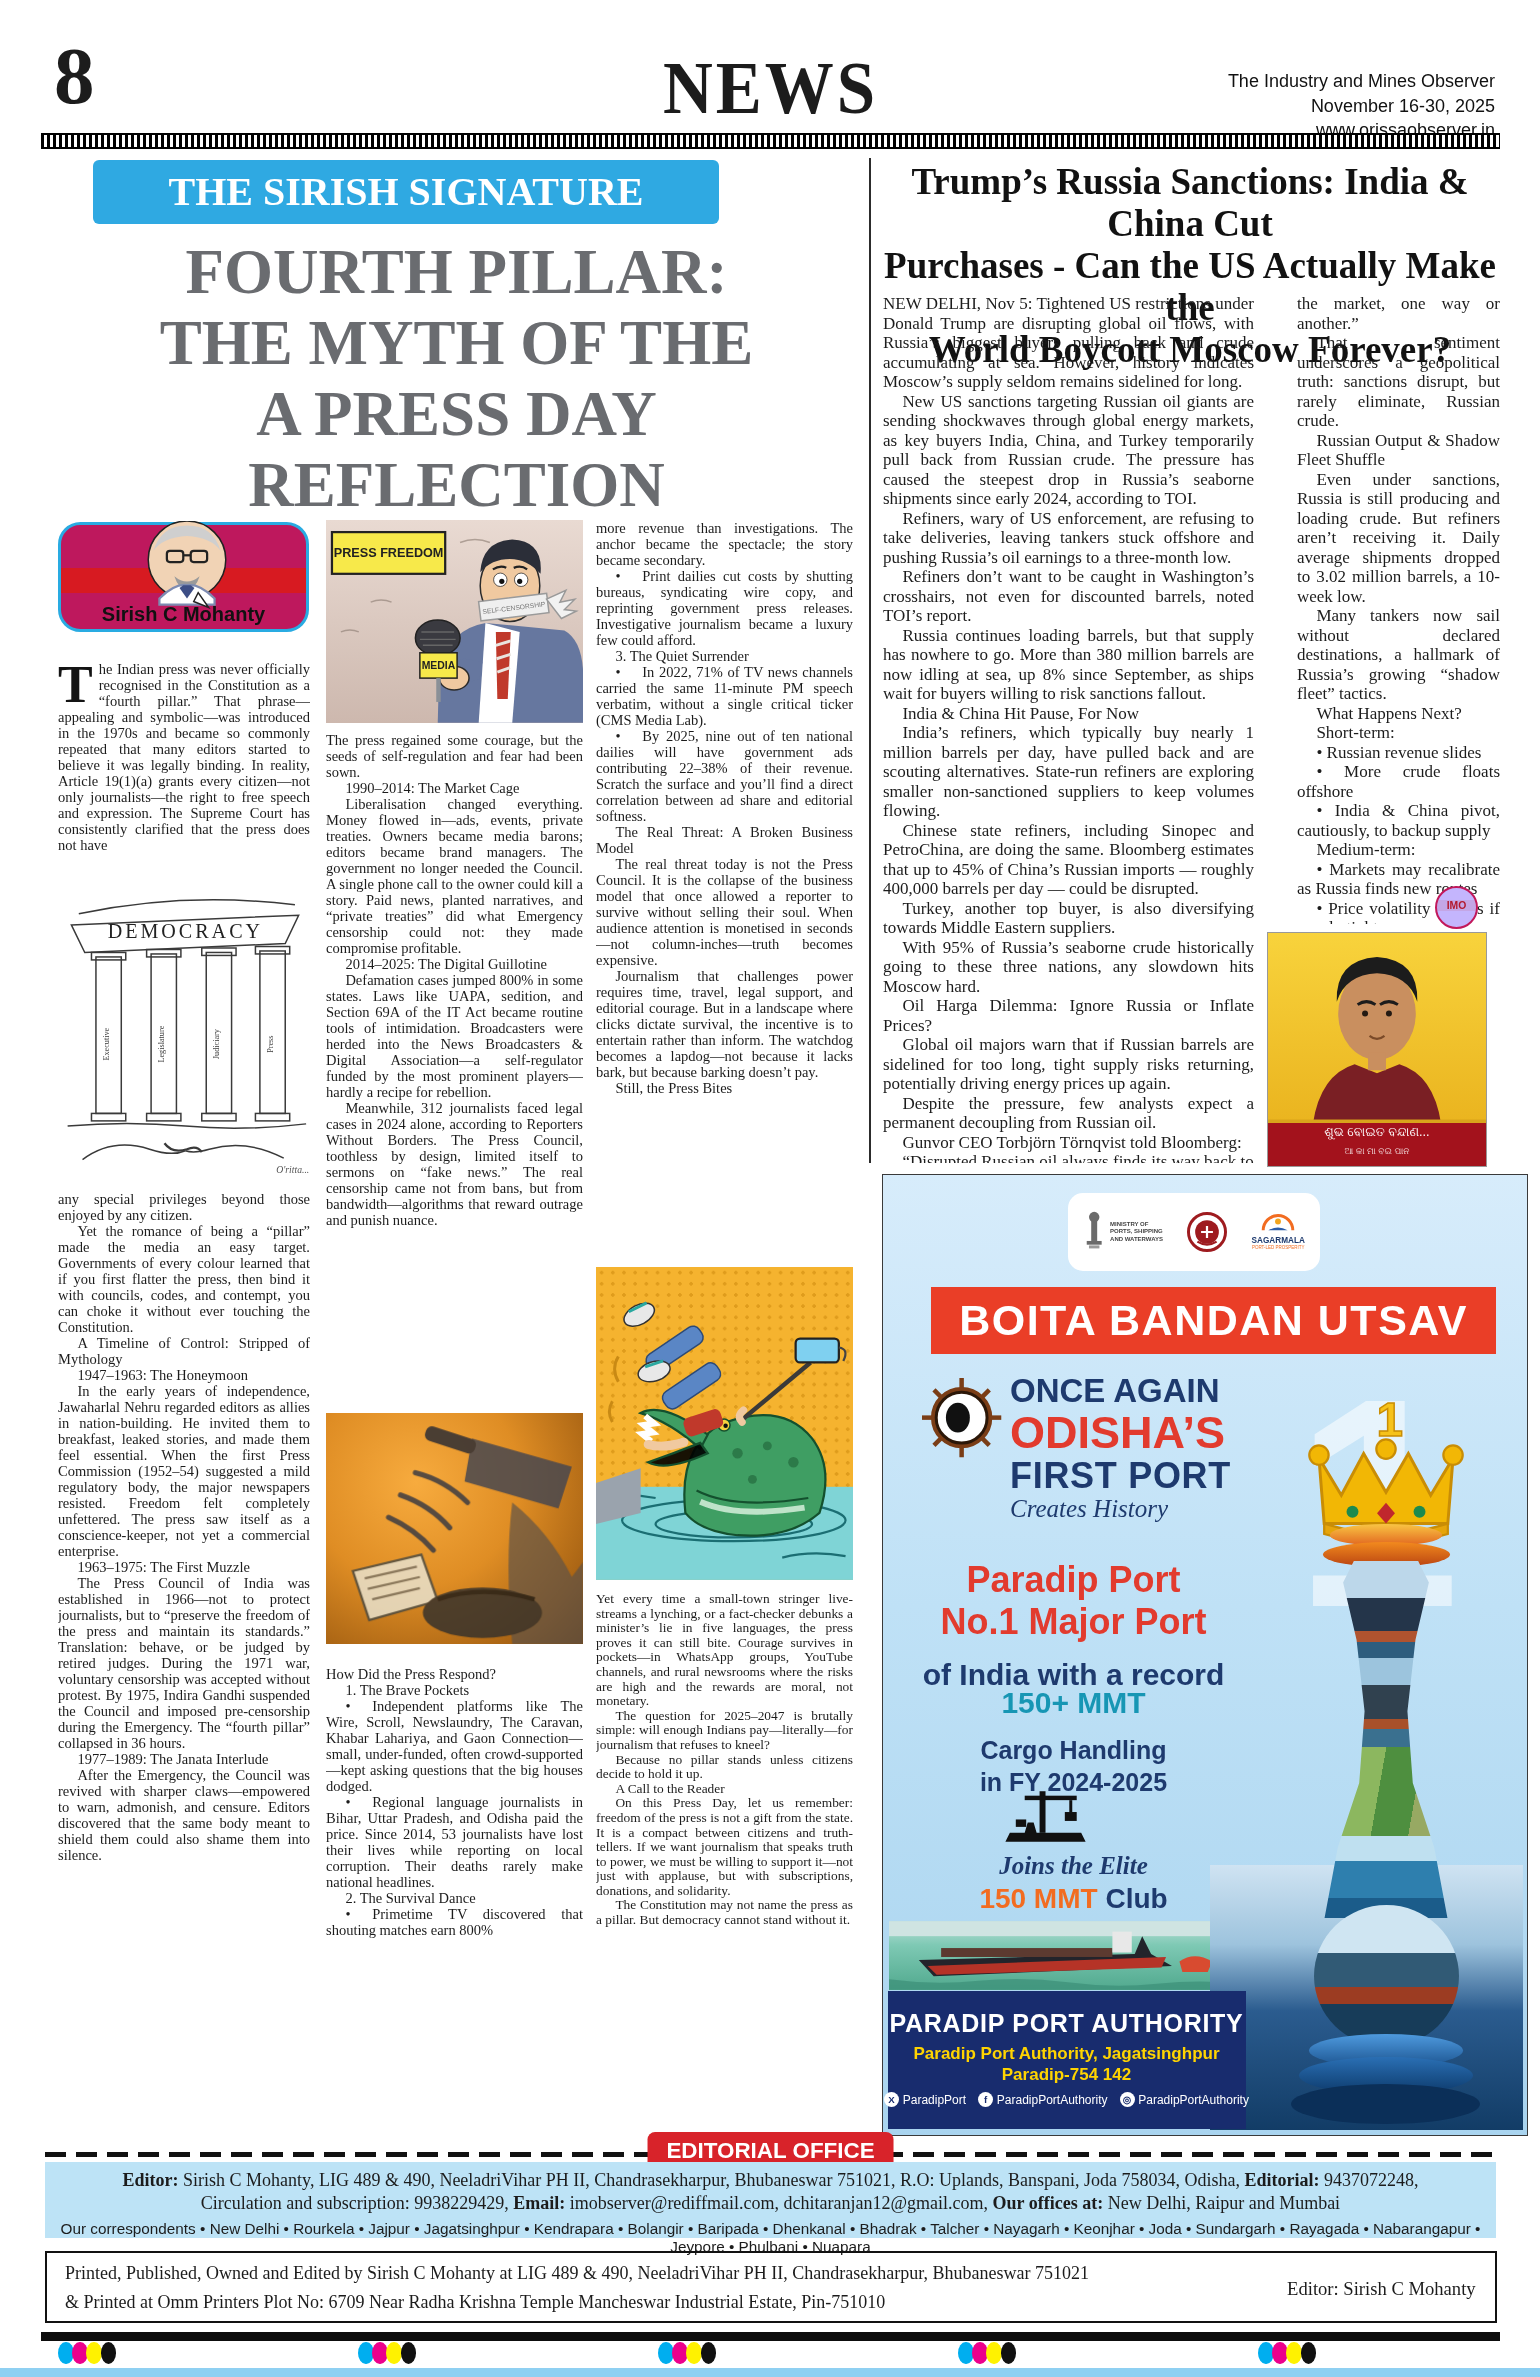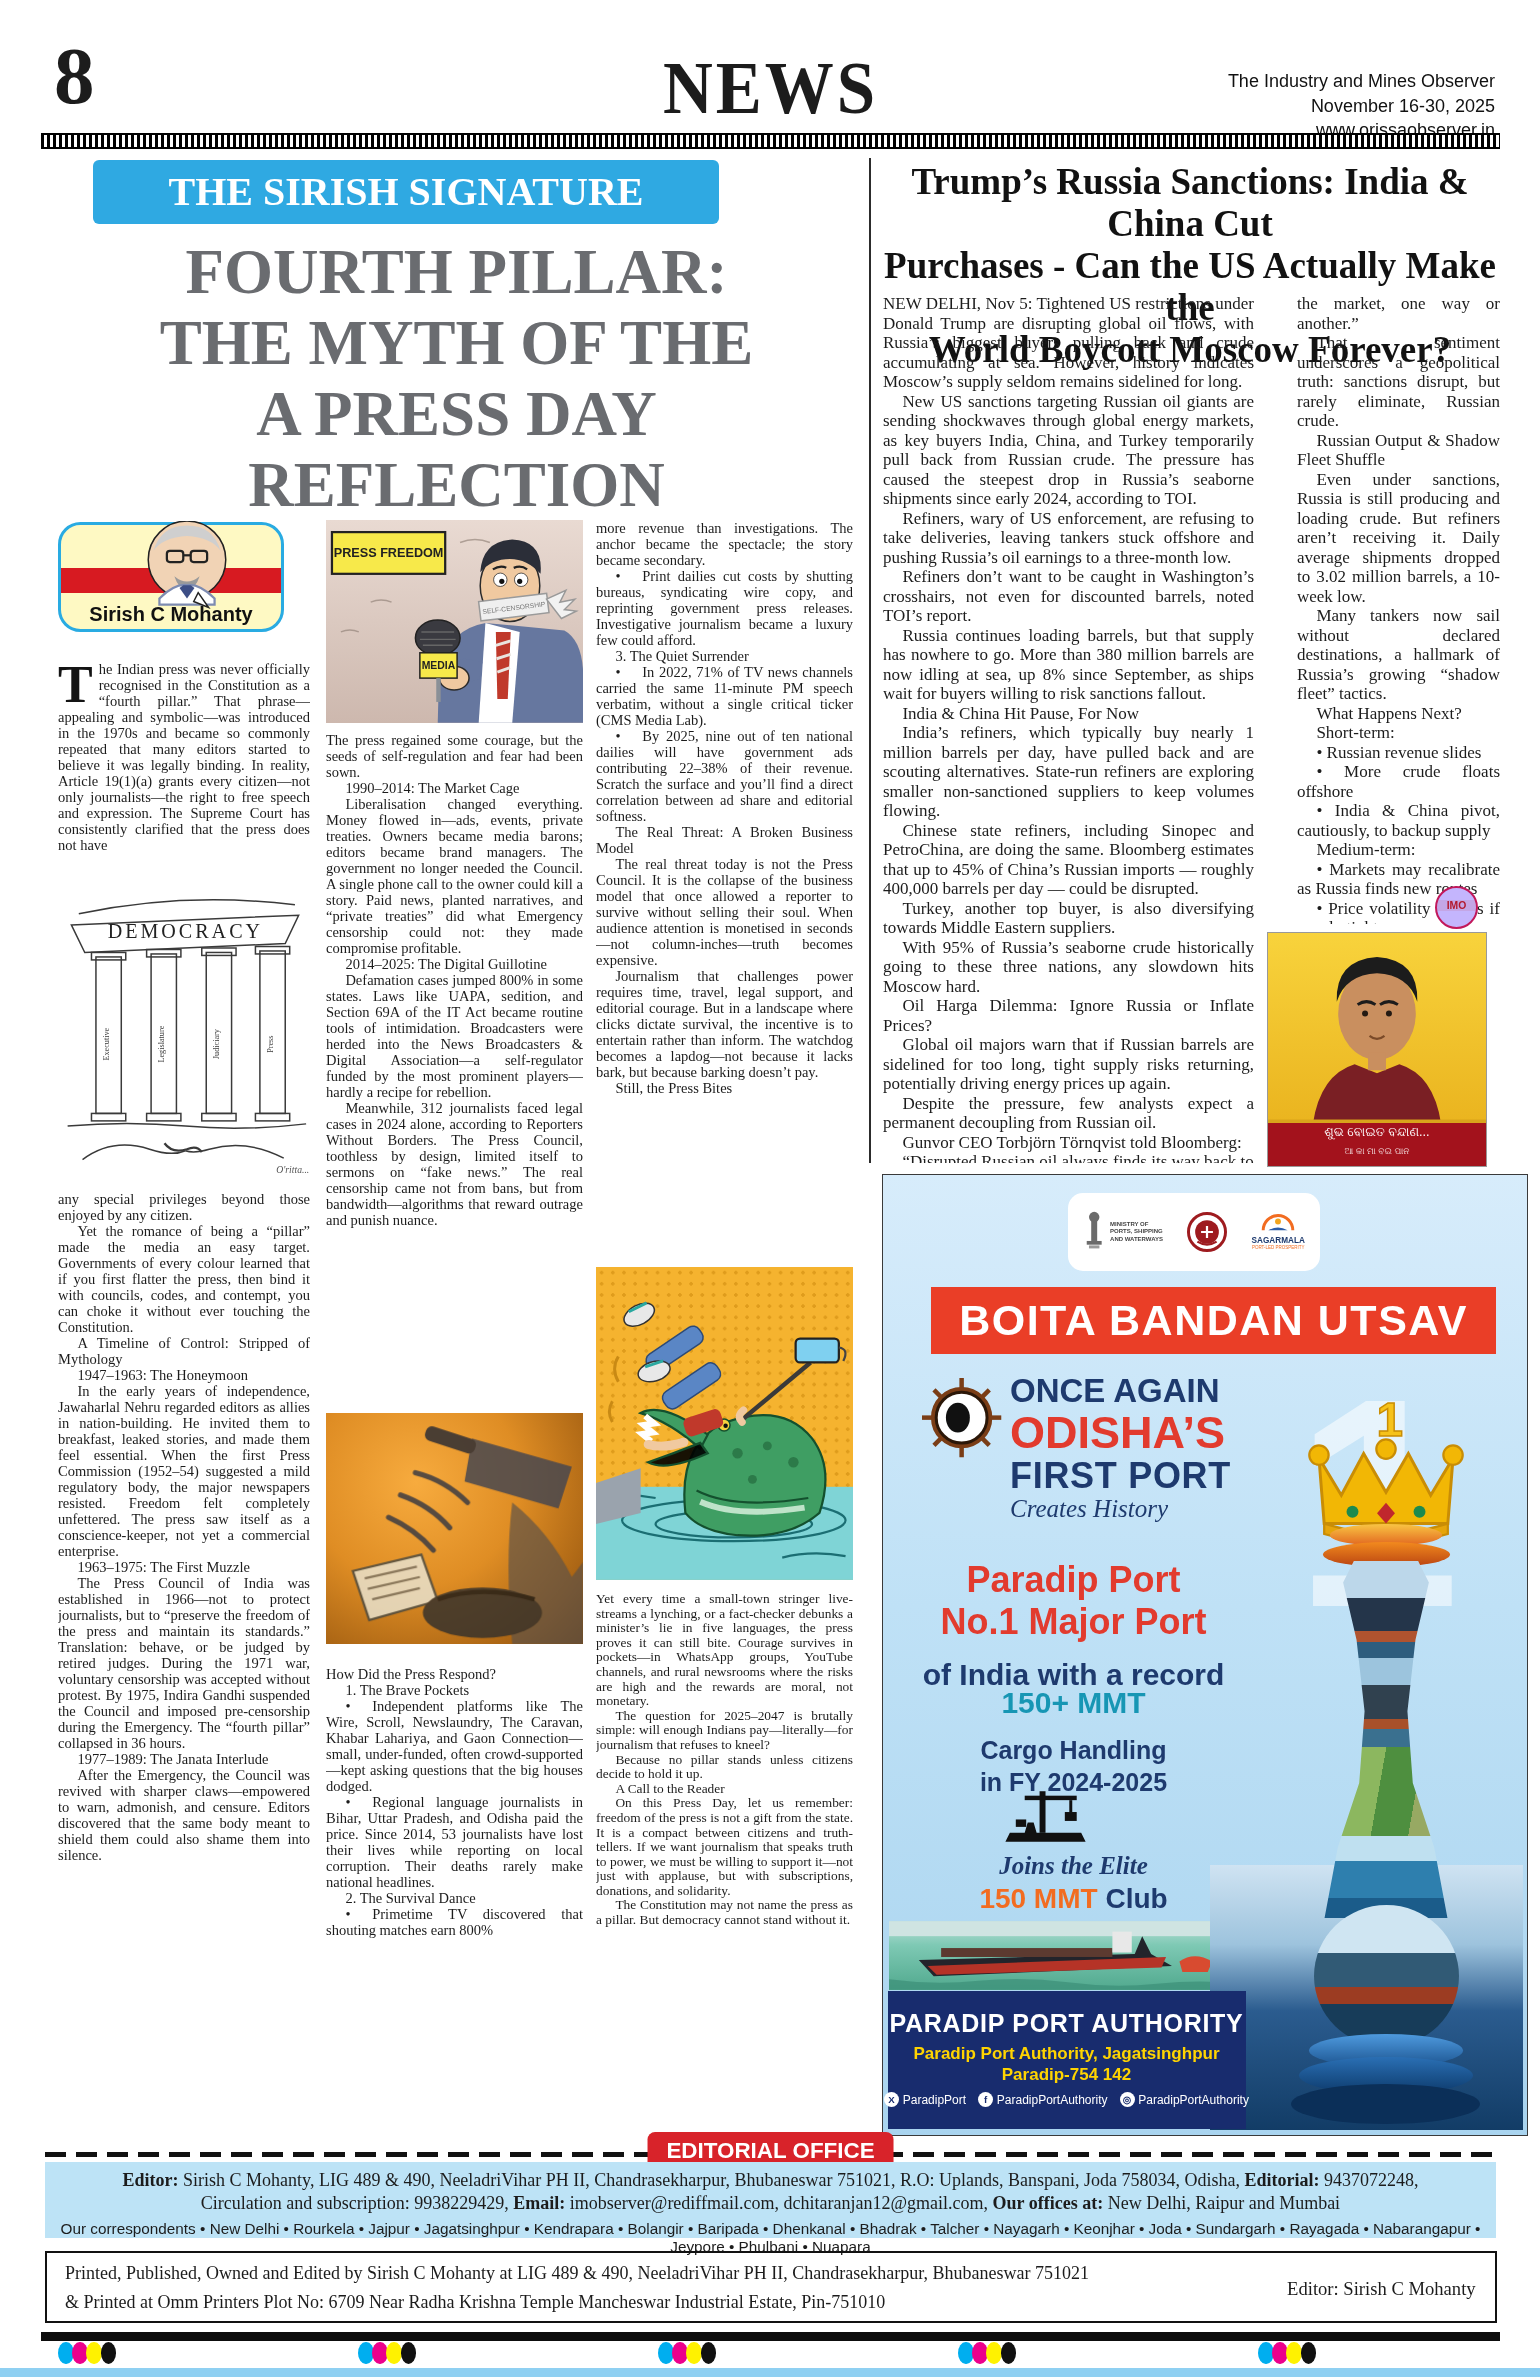--- a/index.html
+++ b/index.html
@@ -12,21 +12,21 @@
   .pubinfo{position:absolute;right:46px;top:69px;text-align:right;
            font-family:"Liberation Sans",sans-serif;font-size:18px;line-height:24.6px;color:#111;}
   .headrule{position:absolute;left:41px;right:41px;top:133px;height:12px;
             border-top:2.2px solid #000;border-bottom:2.2px solid #000;
             background:repeating-linear-gradient(90deg,#000 0 3px,#fff 3px 6px);}
   
   .kicker{position:absolute;left:93px;top:160px;width:626px;height:64px;background:#2fa9e2;
           border-radius:6px;color:#fff;font-size:40px;font-weight:bold;text-align:center;line-height:64px;}
   .lhead{position:absolute;left:56px;top:237px;width:801px;text-align:center;
          font-size:63px;line-height:71px;font-weight:bold;color:#6a6c70;}
-  .authorcard{position:absolute;left:58px;top:522px;width:226px;height:110px;background:#fef9c3;
+  .authorcard{position:absolute;left:58px;top:522px;width:251px;height:110px;background:#be185d;
               border:3.7px solid #29abe2;border-radius:22.4px;box-sizing:border-box;padding-left:32px;}
   .authband{position:absolute;left:0;right:0;top:43px;height:25px;background:#d71a21;}
   .authphoto{position:absolute;left:85px;top:-4.5px;width:82px;height:88px;}
   .authname{position:absolute;left:0;right:0;top:78px;text-align:center;
             font-family:"Liberation Sans",sans-serif;font-weight:bold;font-size:20px;color:#111;}
   .p-col{position:absolute;overflow:hidden;text-align:justify;}
   .p-col p{margin:0;text-indent:19.4px;}
   .p-col p:first-child{text-indent:0;}
   .lbody{font-size:14.5px;line-height:16px;}
   .lbody2{font-size:13.4px;line-height:14.6px;}

